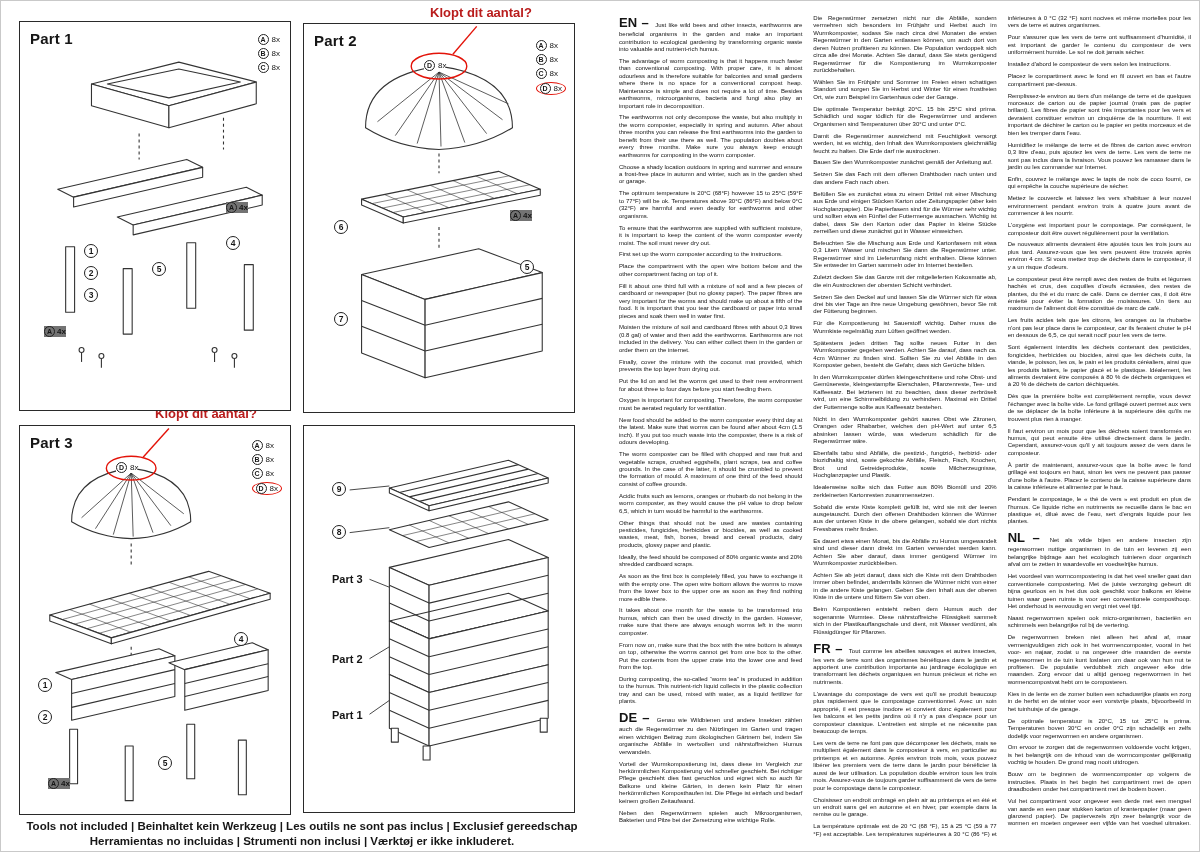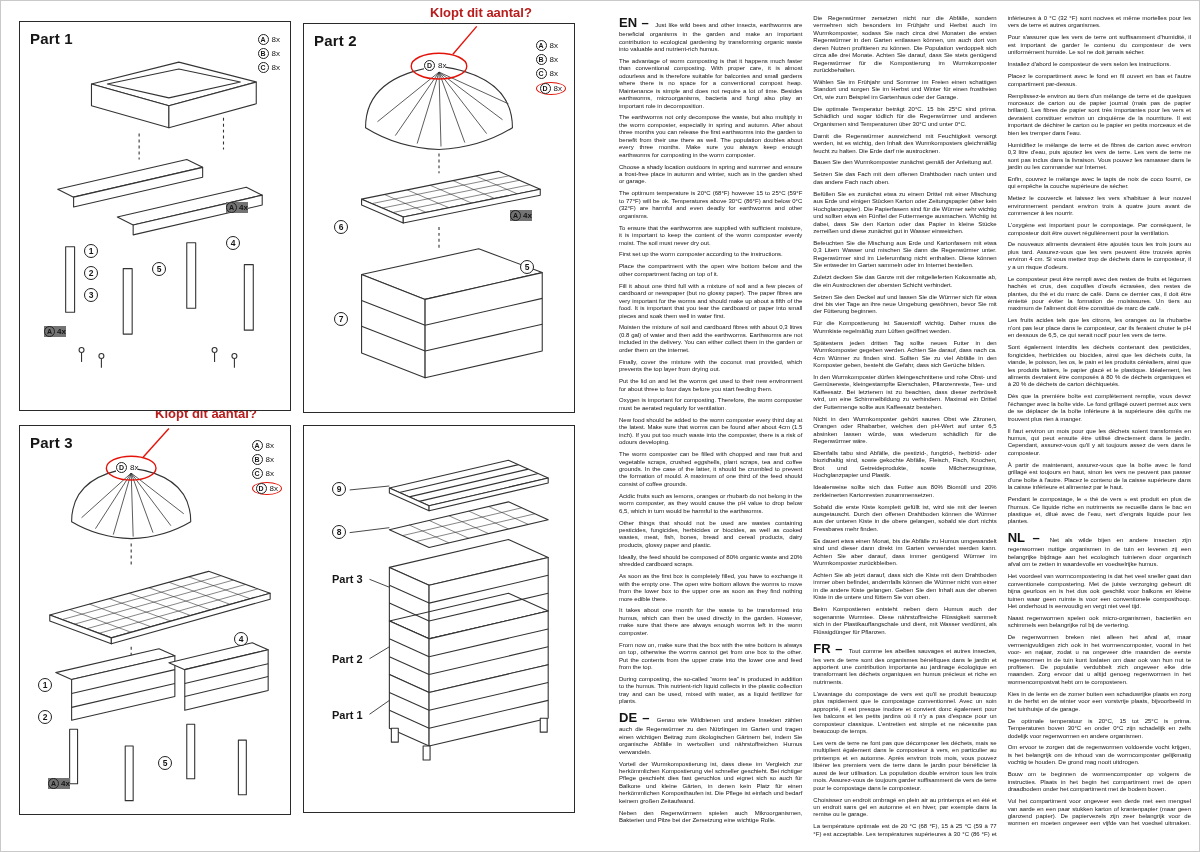--- a/index.html
+++ b/index.html
@@ -317,20 +317,22 @@
       </g>
     </svg>
     <div class="co" style="left:28px;top:56px">9</div>
     <div class="co" style="left:28px;top:99px">8</div>
     <div class="stack-label" style="left:28px;top:147px">Part 3</div>
     <div class="stack-label" style="left:28px;top:227px">Part 2</div>
     <div class="stack-label" style="left:28px;top:283px">Part 1</div>
   </div>
 
   <div class="footer">
+    <div>Tools not included | Beinhaltet kein Werkzeug | Les outils ne sont pas inclus | Exclusief gereedschap</div>
+    <div>Herramientas  no  incluidas | Strumenti non inclusi | Værktøj er ikke inkluderet.</div>
   </div>
 
   <div class="textcols">
 
       <p><span class="lang">EN – </span><span>Just like wild bees and other insects, earthworms are beneficial organisms in the garden and make an important contribution to ecological gardening by transforming organic waste into valuable and nutrient-rich humus.</span></p>
 
       <p><span>The advantage of worm composting is that it happens much faster than conventional composting. With proper care, it is almost odourless and is therefore suitable for balconies and small gardens where there is no space for a conventional compost heap. Maintenance is simple and does not require a lot of time. Besides earthworms, microorganisms, bacteria and fungi also play an important role in decomposition.</span></p>
 
       <p><span>The earthworms not only decompose the waste, but also multiply in the worm composter, especially in spring and autumn. After about three months you can release the first earthworms into the garden to benefit from their use there as well. The population doubles about every three months. Make sure you always keep enough earthworms for composting in the worm composter.</span></p>
 

